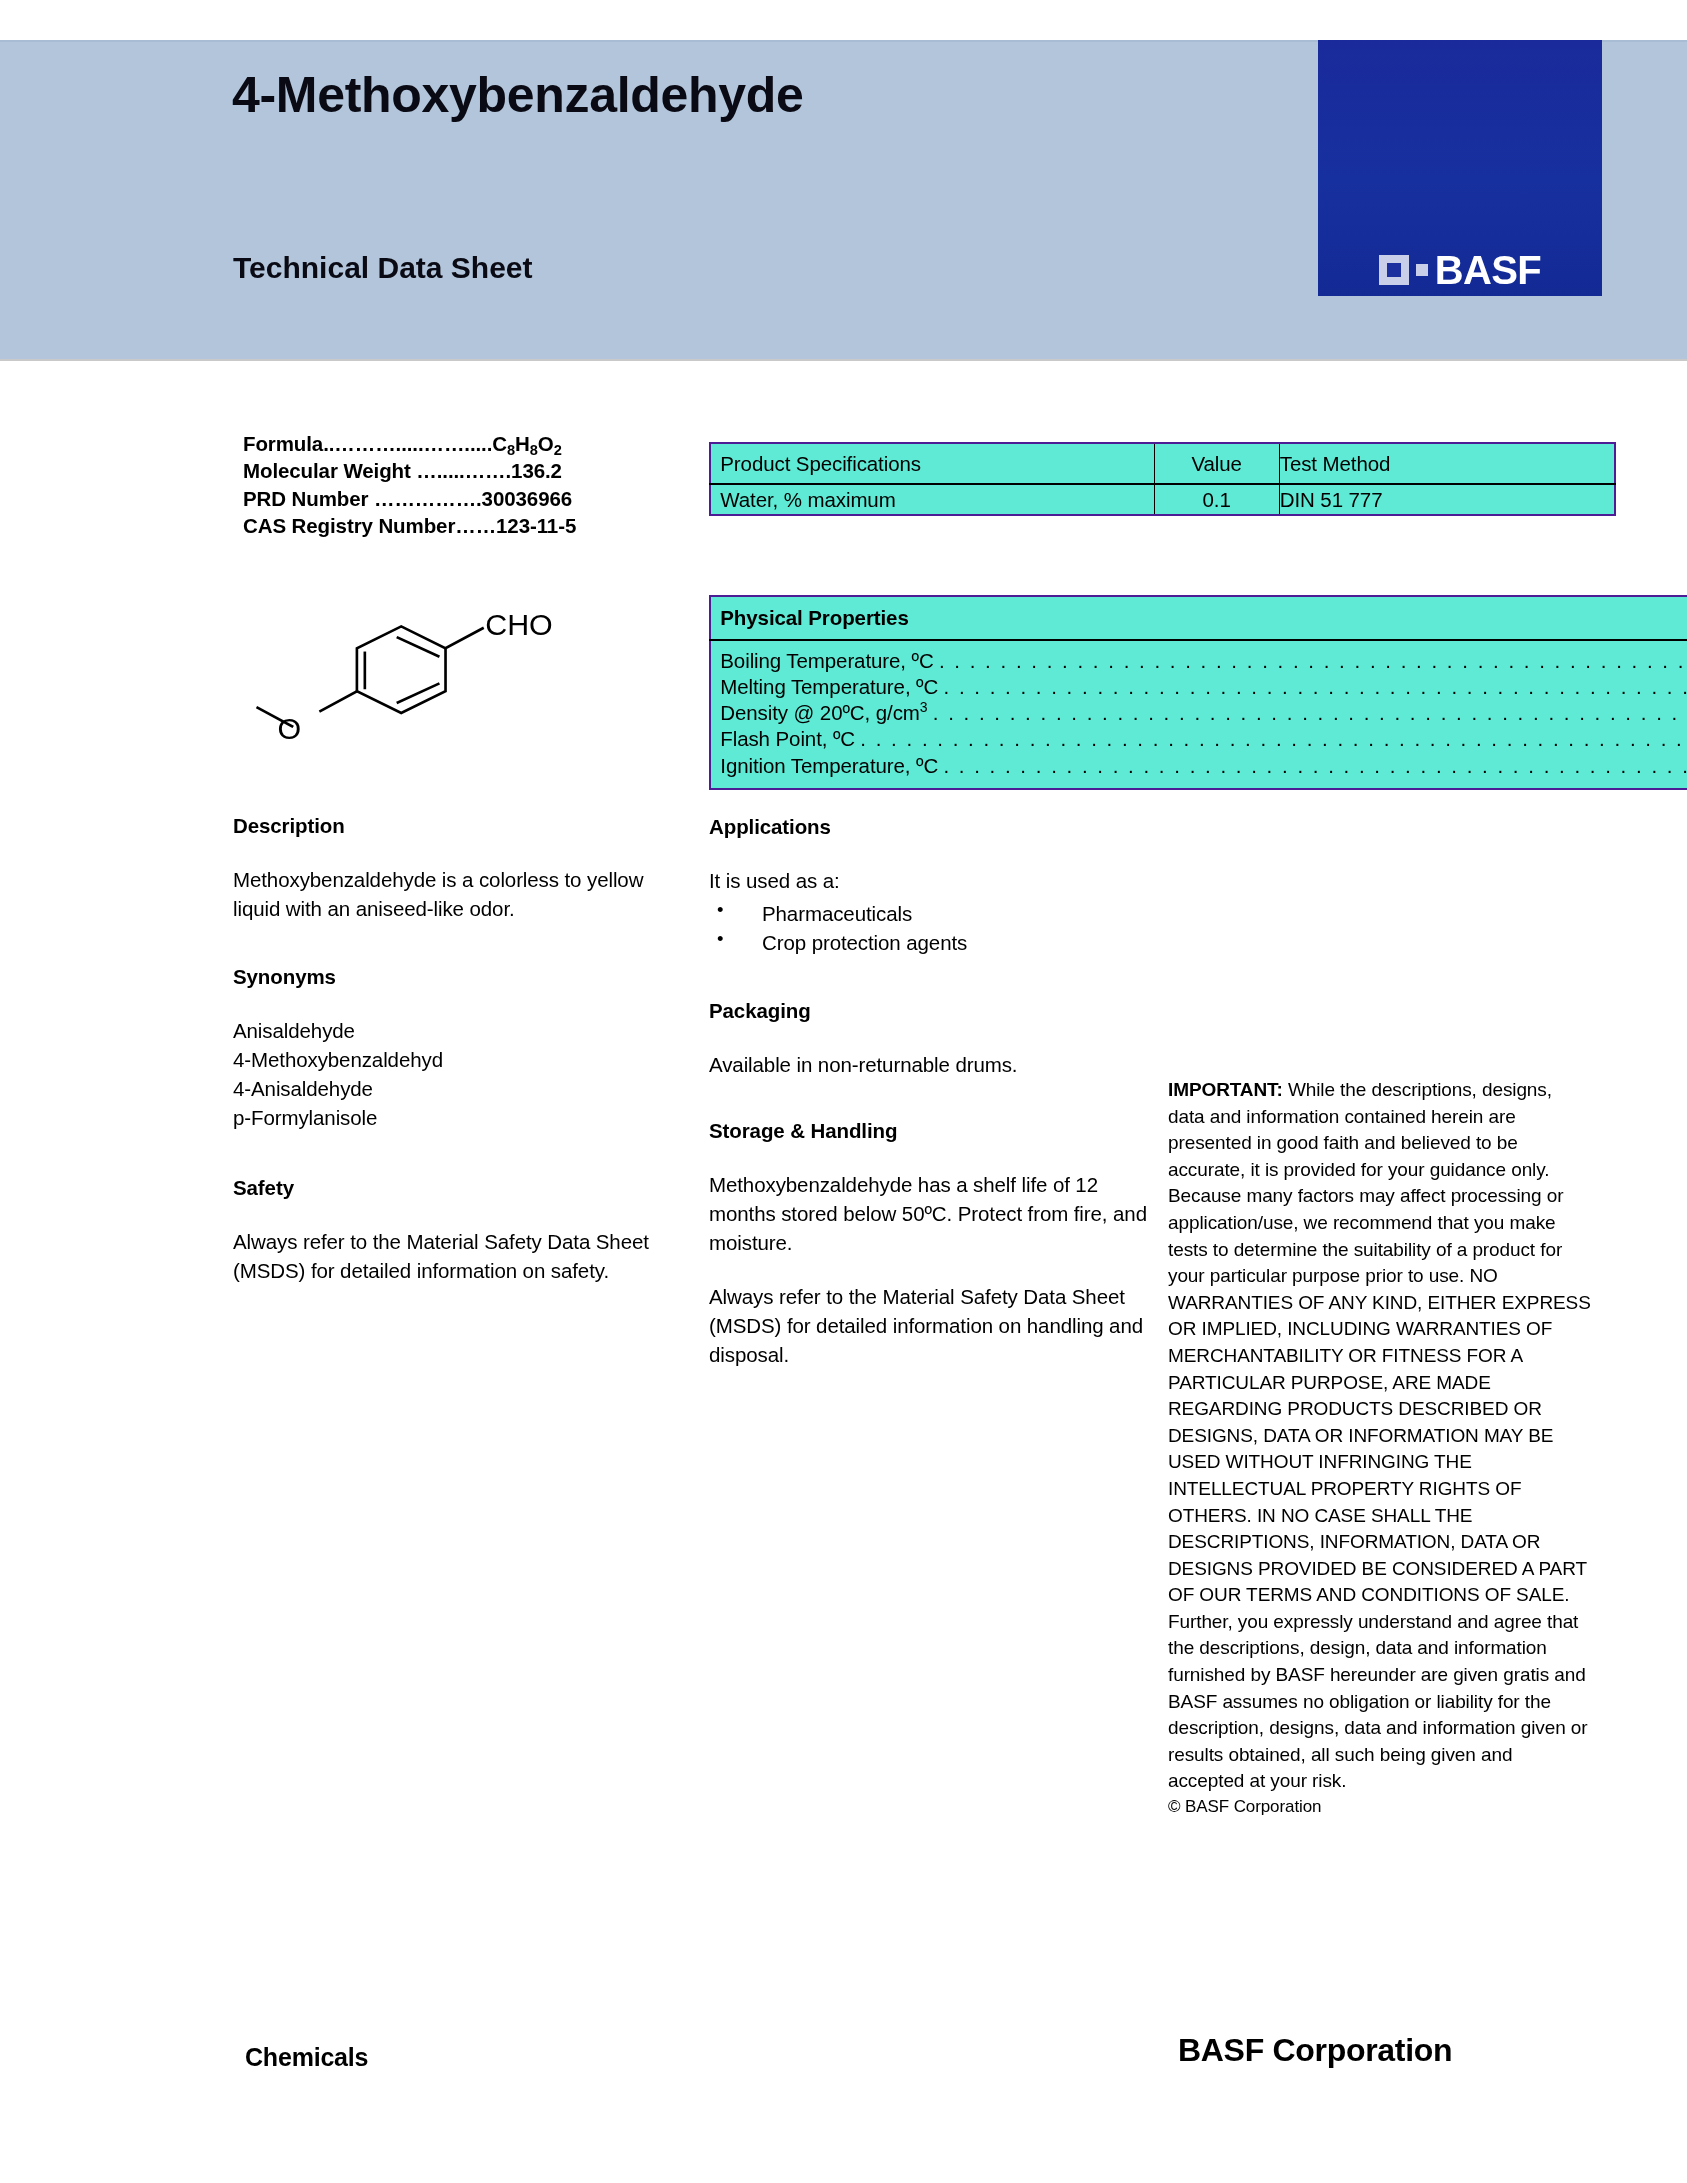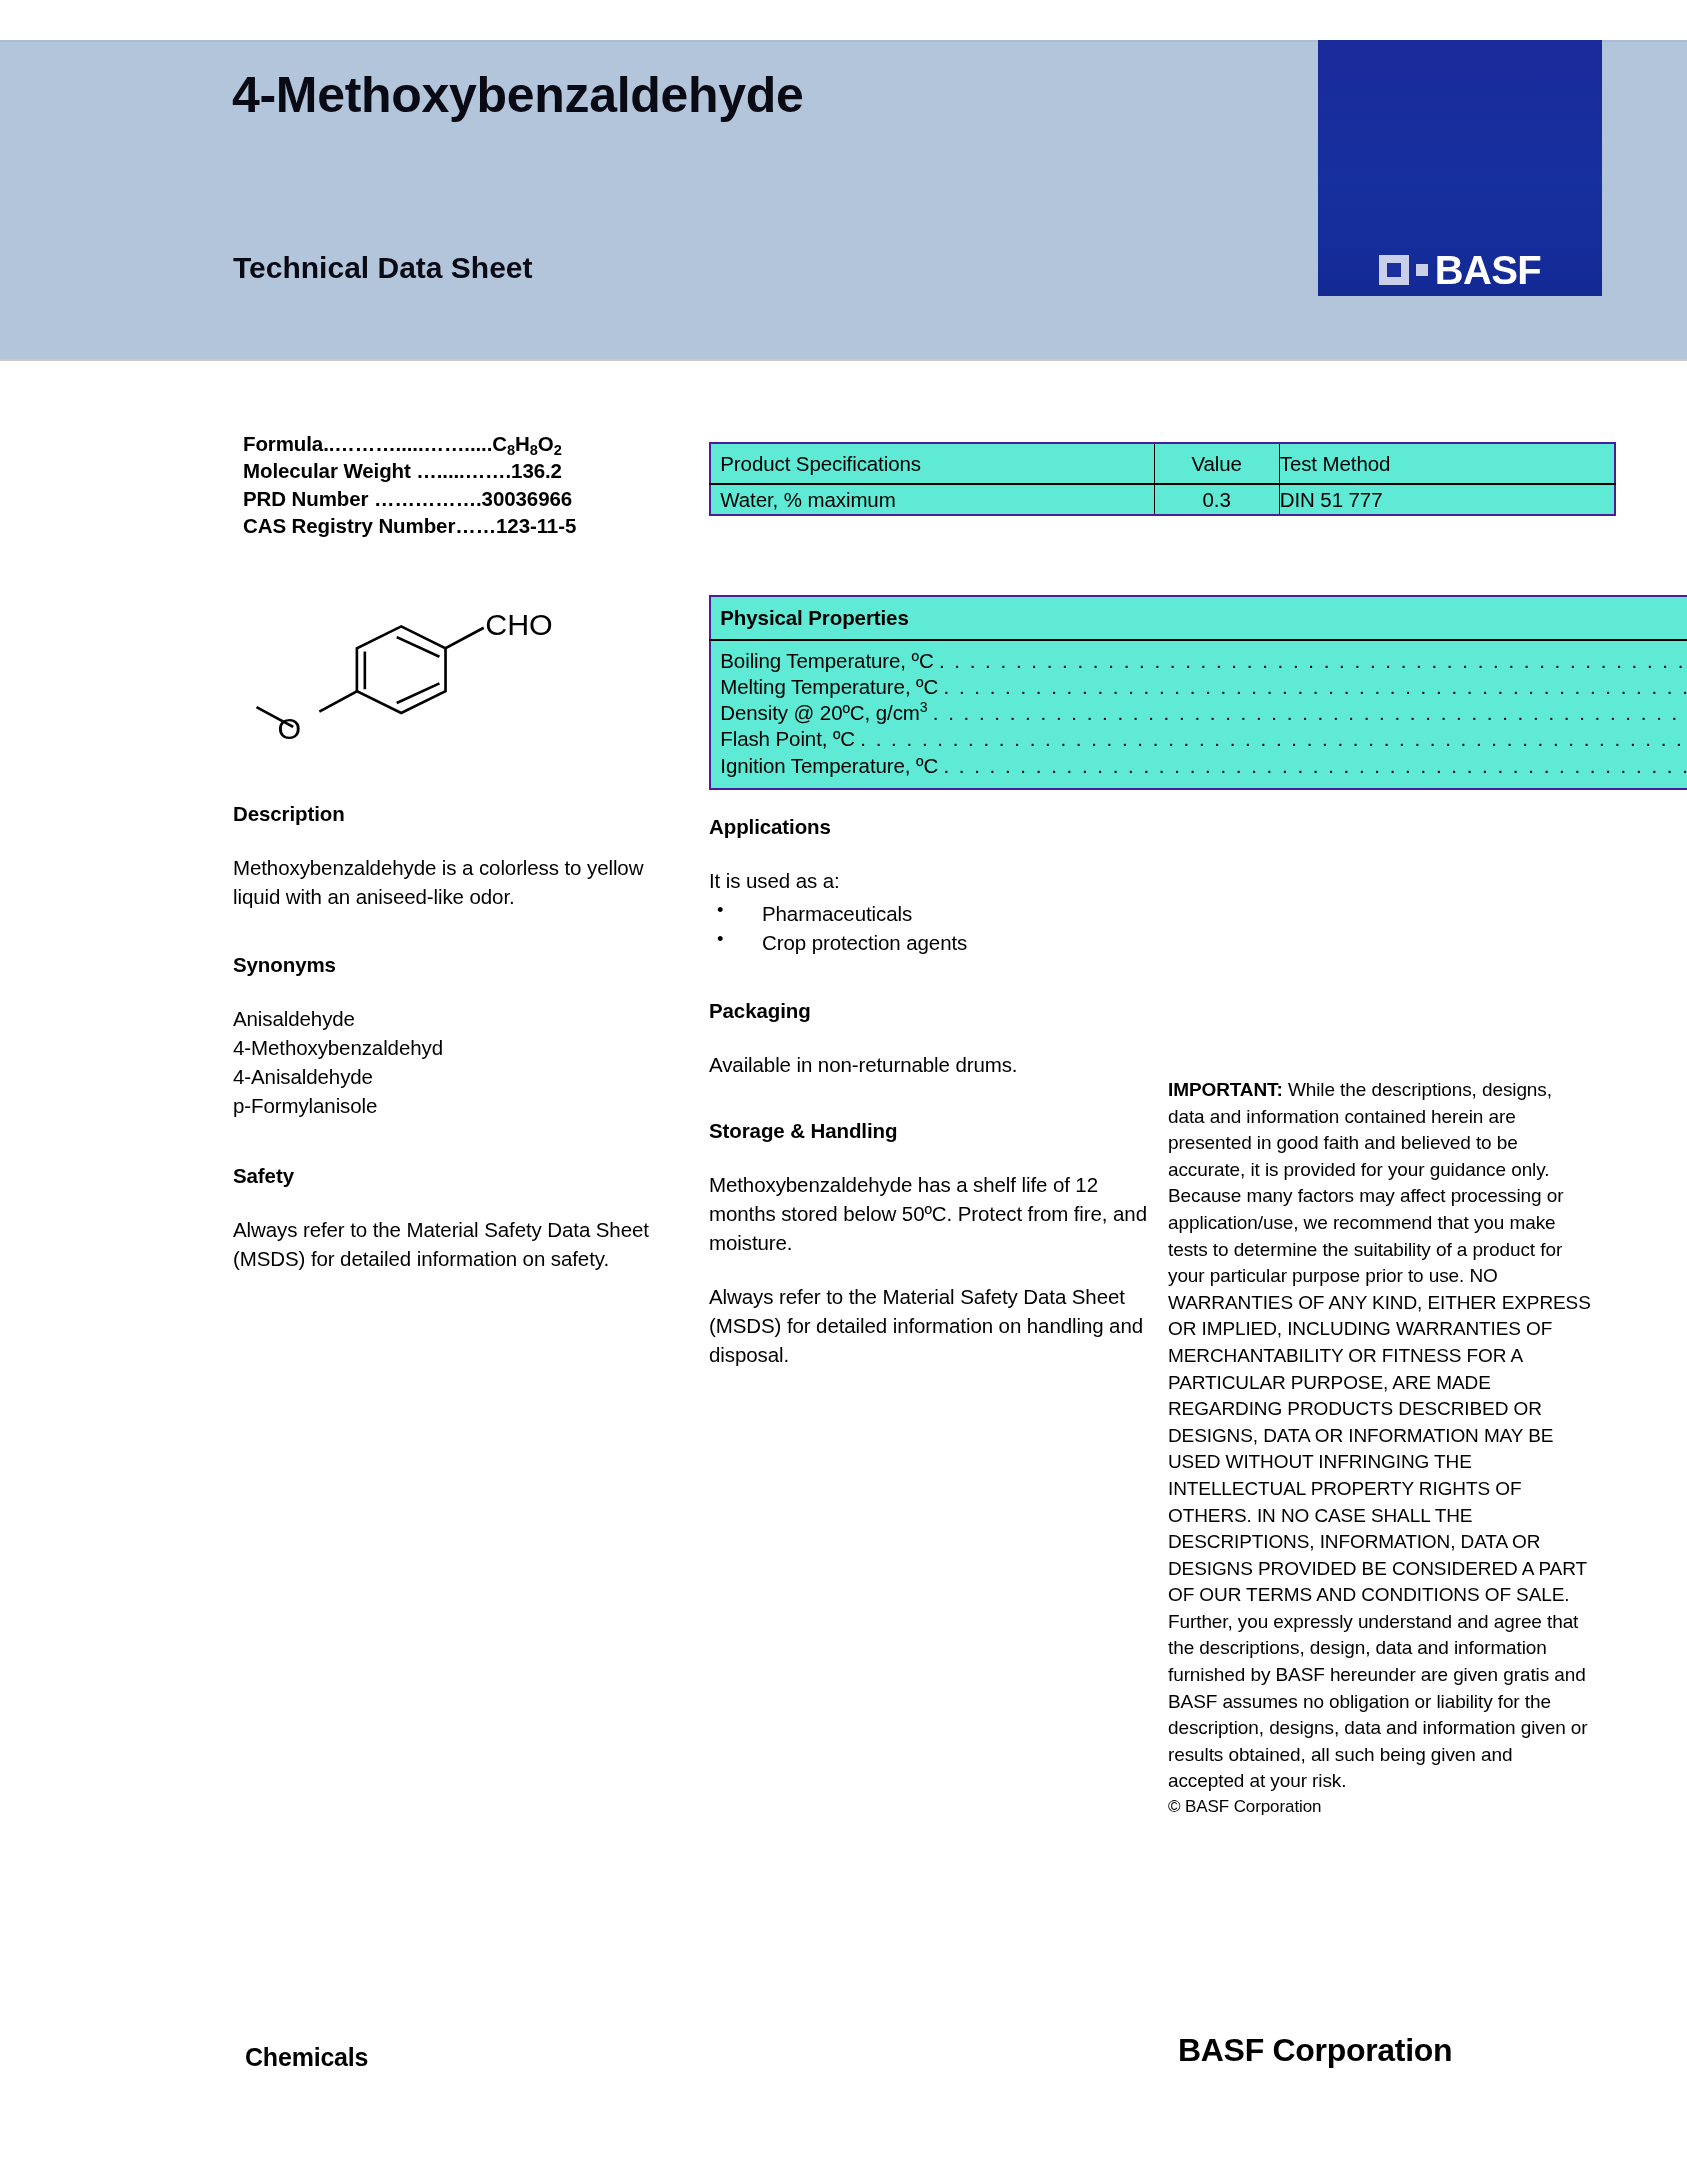--- a/index.html
+++ b/index.html
@@ -132,20 +132,21 @@
     position: absolute;
     left: 218px;
     top: 582px;
     width: 463px;
     height: 192px;
   }
 
   .sect {
     position: absolute;
     width: 437px;
+    margin-top: 12px;
   }
   .sect-h {
     font-size: 20.5px;
     font-weight: bold;
     margin: 0 0 26.5px 0;
     letter-spacing: -0.1px;
   }
   .sect-p {
     font-size: 20.5px;
     line-height: 1.42;
@@ -342,21 +343,21 @@
 
 <table class="tbl" id="spec-table">
   <tbody>
       <tr class="hdr">
     <th class="c-name">Product Specifications</th>
     <th class="c-val">Value</th>
     <th class="c-meth">Test Method</th>
   </tr>
   <tr class="row">
     <td class="c-name" style="border-top:none;">Water, % maximum</td>
-    <td class="c-val" style="border-top:none;">0.3</td>
+    <td class="c-val" style="border-top:none;">0.1</td>
     <td class="c-meth" style="border-top:none;">DIN 51 777</td>
   </tr>
 </tbody>
   </table>
 
 <table class="tbl" id="phys-table">
   <tbody>
       <tr>
     <td class="ph-head">Physical Properties</td>
   </tr>

